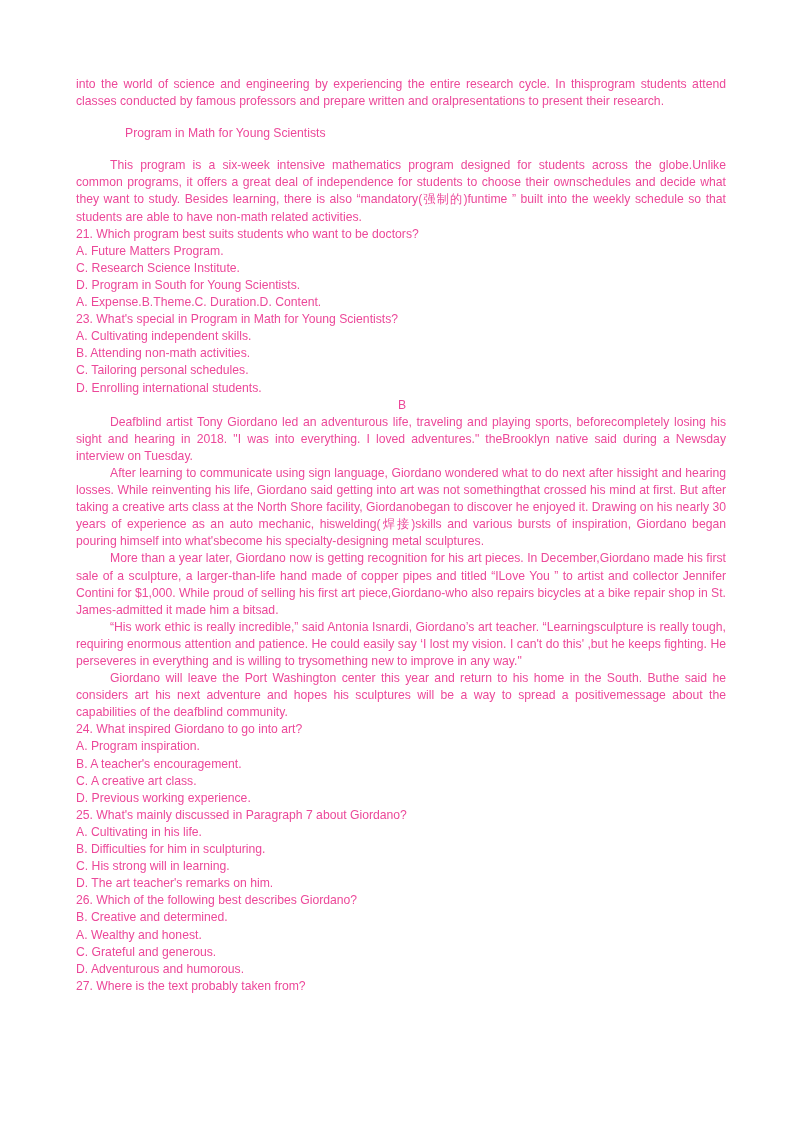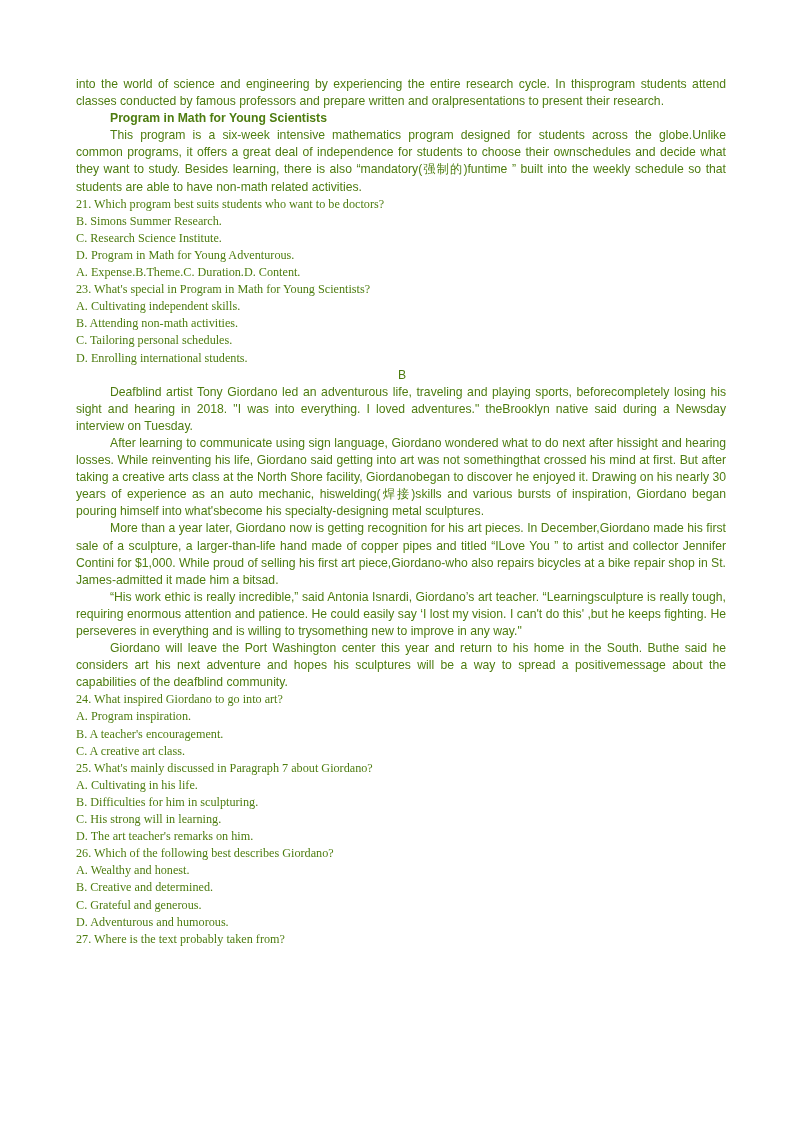--- a/index.html
+++ b/index.html
@@ -1,40 +1,40 @@
 <!DOCTYPE html>
 <html><head>
 <meta charset="utf-8">
 <style>
   html, body { margin: 0; padding: 0; background: #ffffff; }
   body { width: 794px; height: 1123px; position: relative; overflow: hidden; }
   .page {
     position: absolute; left: 76px; top: 76px; width: 650px;
     font-family: "Liberation Sans", "DejaVu Sans", sans-serif;
-    font-size: 12.2px; line-height: 17.1px; color: #4d7c0f;
+    font-size: 12.2px; line-height: 17.1px; color: #ec4899;
   }
   .p { margin: 0; text-align: justify; }
   .indent { text-indent: 34px; }
-  .heading { margin: 0; padding-left: 34px; font-weight: bold; }
+  .heading { margin: 15px; padding-left: 34px; font-weight: normal; }
   .section { margin: 0; text-align: center; padding-left: 2px; }
-  .q, .opt { margin: 0; text-align: left; white-space: nowrap; font-family: Liberation Serif, serif; }
+  .q, .opt { margin: 0; text-align: left; white-space: nowrap; }
 </style>
 </head>
 <body>
 
 <div class="page">
 
   <p class="p">into the world of science and engineering by experiencing the entire research cycle. In thisprogram students attend classes conducted by famous professors and prepare written and oralpresentations to present their research.</p>
   <p class="heading">Program in Math for Young Scientists</p>
   <p class="p indent">This program is a six-week intensive mathematics program designed for students across the globe.Unlike common programs, it offers a great deal of independence for students to choose their ownschedules and decide what they want to study. Besides learning, there is also “mandatory(强制的)funtime ”  built into the weekly schedule so that students are able to have non-math related activities.</p>
 
   <p class="q">21. Which program best suits students who want to be doctors?</p>
-  <p class="opt">B. Simons Summer Research.</p>
+  <p class="opt">A. Future Matters Program.</p>
   <p class="opt">C. Research Science Institute.</p>
-  <p class="opt">D. Program in Math for Young Adventurous.</p>
+  <p class="opt">D. Program in South for Young Scientists.</p>
 
   <p class="opt">A. Expense.B.Theme.C. Duration.D. Content.</p>
 
   <p class="q">23. What's special in Program in Math for Young Scientists?</p>
   <p class="opt">A. Cultivating independent skills.</p>
   <p class="opt">B. Attending non-math activities.</p>
   <p class="opt">C. Tailoring personal schedules.</p>
   <p class="opt">D. Enrolling international students.</p>
 
   <p class="section">B</p>
@@ -42,28 +42,29 @@
   <p class="p indent">Deafblind artist Tony Giordano led an adventurous life, traveling and playing sports, beforecompletely losing his sight and hearing in 2018. "I was into everything. I loved adventures." theBrooklyn native said during a Newsday interview on Tuesday.</p>
   <p class="p indent">After learning to communicate using sign language, Giordano wondered what to do next after hissight and hearing losses. While reinventing his life, Giordano said getting into art was not somethingthat crossed his mind at first. But after taking a creative arts class at the North Shore facility, Giordanobegan to discover he enjoyed it. Drawing on his nearly 30 years of experience as an auto mechanic, hiswelding(焊接)skills and various bursts of inspiration, Giordano began pouring himself into what'sbecome his specialty-designing metal sculptures.</p>
   <p class="p indent">More than a year later, Giordano now is getting recognition for his art pieces. In December,Giordano made his first sale of a sculpture, a larger-than-life hand made of copper pipes and titled  “ILove You ”  to artist and collector Jennifer Contini for $1,000. While proud of selling his first art piece,Giordano-who also repairs bicycles at a bike repair shop in St. James-admitted it made him a bitsad.</p>
   <p class="p indent">“His work ethic is really incredible,”  said Antonia Isnardi, Giordano’s art teacher.  “Learningsculpture is really tough, requiring enormous attention and patience. He could easily say  ‘I lost my vision. I can't do this' ,but he keeps fighting. He perseveres in everything and is willing to trysomething new to improve in any way."</p>
   <p class="p indent">Giordano will leave the Port Washington center this year and return to his home in the South. Buthe said he considers art his next adventure and hopes his sculptures will be a way to spread a positivemessage about the capabilities of the deafblind community.</p>
 
   <p class="q">24. What inspired Giordano to go into art?</p>
   <p class="opt">A. Program inspiration.</p>
   <p class="opt">B. A teacher's encouragement.</p>
   <p class="opt">C. A creative art class.</p>
+  <p class="opt">D. Previous working experience.</p>
 
   <p class="q">25. What's mainly discussed in Paragraph 7 about Giordano?</p>
   <p class="opt">A. Cultivating in his life.</p>
   <p class="opt">B. Difficulties for him in sculpturing.</p>
   <p class="opt">C. His strong will in learning.</p>
   <p class="opt">D. The art teacher's remarks on him.</p>
 
   <p class="q">26. Which of the following best describes Giordano?</p>
+  <p class="opt">B. Creative and determined.</p>
   <p class="opt">A. Wealthy and honest.</p>
-  <p class="opt">B. Creative and determined.</p>
   <p class="opt">C. Grateful and generous.</p>
   <p class="opt">D. Adventurous and humorous.</p>
 
   <p class="q">27. Where is the text probably taken from?</p>
 
 </div>
 
 </body></html>

